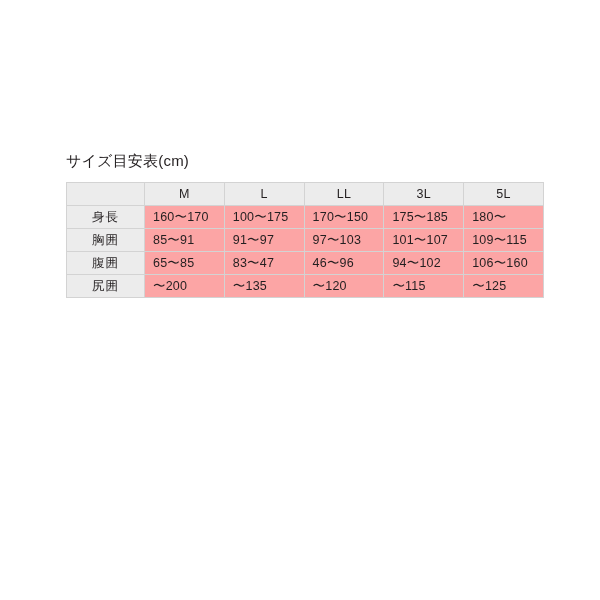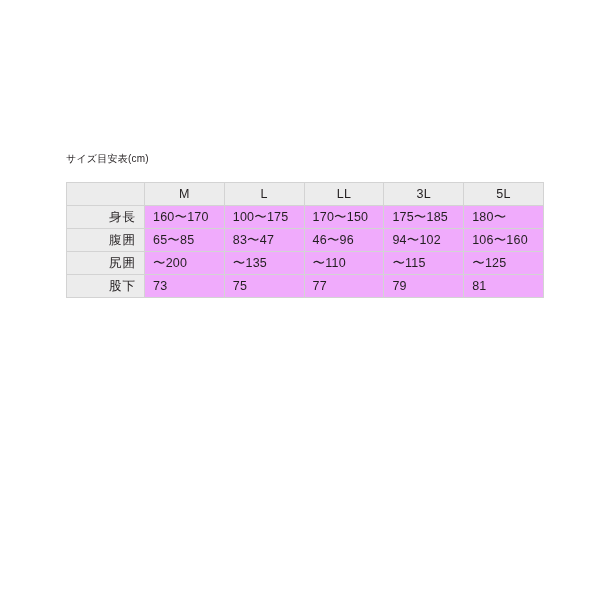--- a/index.html
+++ b/index.html
@@ -19,21 +19,21 @@
     position: absolute;
     left: 0;
     top: 0;
     width: 600px;
     height: 600px;
   }
   #size-title {
     position: absolute;
     left: 66px;
     top: 152px;
-    font-size: 10px;
+    font-size: 15px;
     letter-spacing: 0.2px;
     color: #231f20;
     white-space: nowrap;
   }
   #size-table-wrap {
     position: absolute;
     left: 66px;
     top: 182px;
     width: 477px;
   }
@@ -60,26 +60,26 @@
     background: #ececec;
     text-align: center;
     font-size: 12.5px;
     letter-spacing: 0.3px;
   }
   table.size-table thead th.corner {
     background: #ececec;
   }
   table.size-table tbody th.row-label {
     background: #ececec;
-    text-align: right;
+    text-align: center;
     letter-spacing: 1px;
     font-size: 12.5px;
   }
   table.size-table tbody td {
-    background: #f0abfc;
+    background: #fca5a5;
     text-align: left;
     letter-spacing: 0.2px;
   }
 </style>
 </head>
 <body>
 
 <div id="page">
 
   <div id="size-title">サイズ目安表(cm)</div>
@@ -107,40 +107,40 @@
       <tbody>
         <tr>
           <th class="row-label">身長</th>
           <td>160〜170</td>
           <td>100〜175</td>
           <td>170〜150</td>
           <td>175〜185</td>
           <td>180〜</td>
         </tr>
         <tr>
+          <th class="row-label">胸囲</th>
+          <td>85〜91</td>
+          <td>91〜97</td>
+          <td>97〜103</td>
+          <td>101〜107</td>
+          <td>109〜115</td>
+        </tr>
+        <tr>
           <th class="row-label">腹囲</th>
           <td>65〜85</td>
           <td>83〜47</td>
           <td>46〜96</td>
           <td>94〜102</td>
           <td>106〜160</td>
         </tr>
         <tr>
           <th class="row-label">尻囲</th>
           <td>〜200</td>
           <td>〜135</td>
-          <td>〜110</td>
+          <td>〜120</td>
           <td>〜115</td>
           <td>〜125</td>
-        </tr>
-        <tr>
-          <th class="row-label">股下</th>
-          <td>73</td>
-          <td>75</td>
-          <td>77</td>
-          <td>79</td>
-          <td>81</td>
         </tr>
       </tbody>
     </table>
   </div>
 
 </div>
 
 </body></html>

